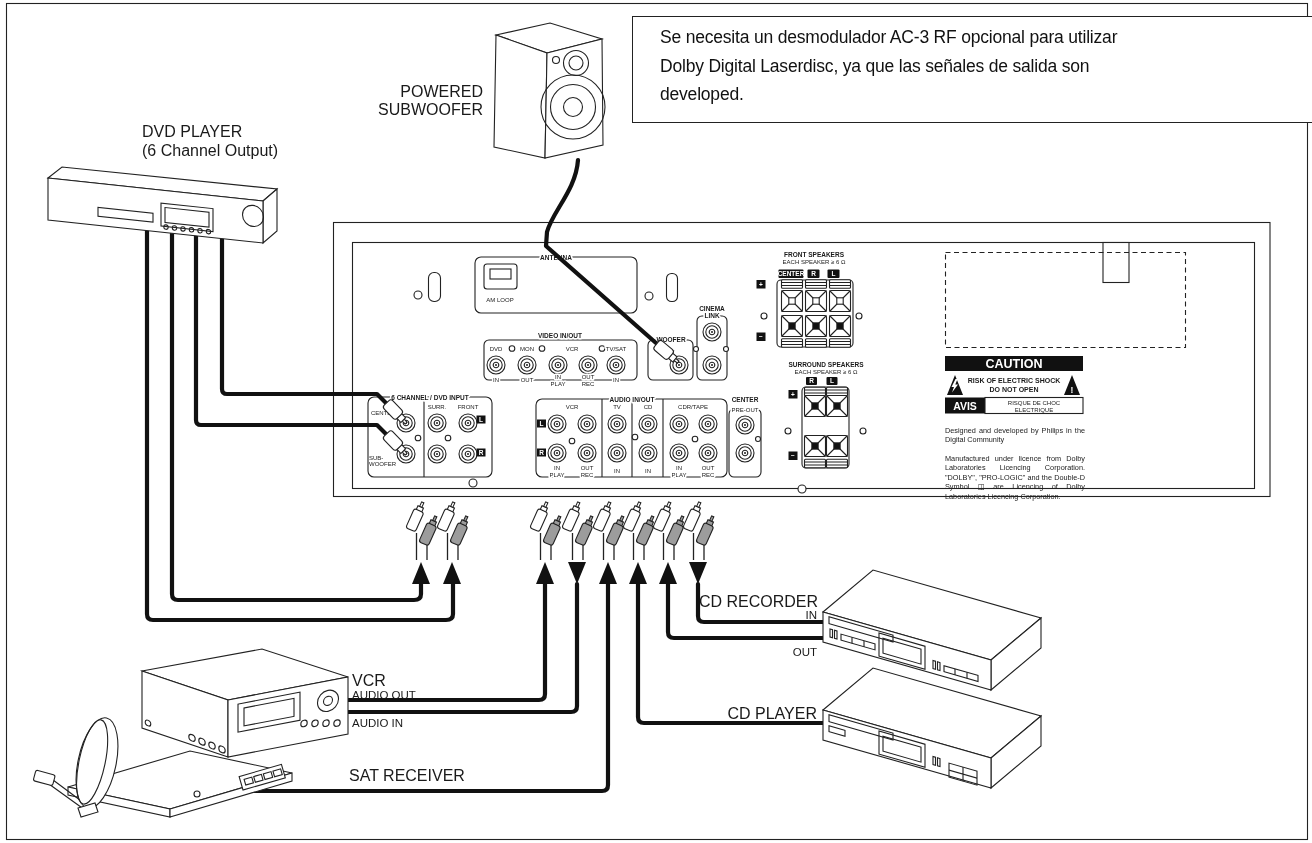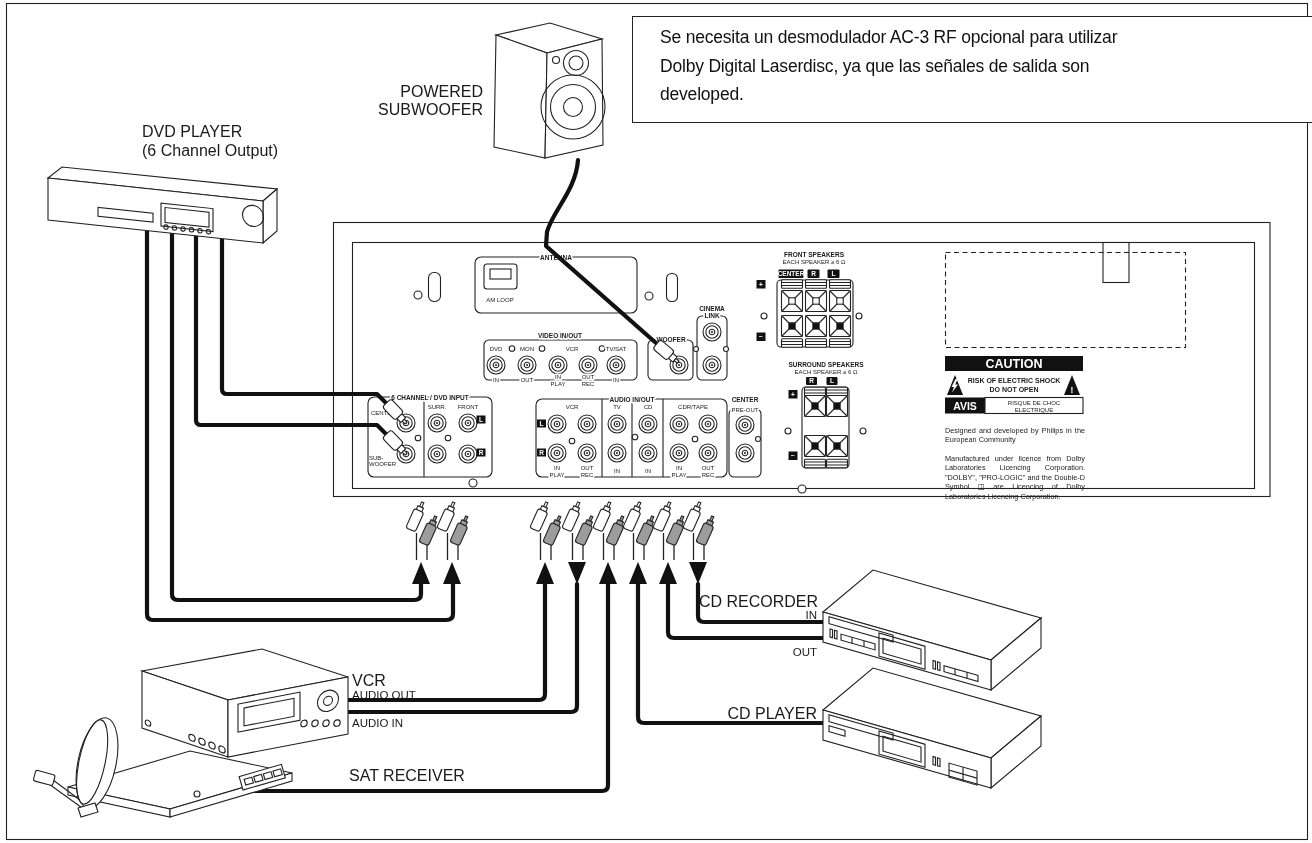--- a/index.html
+++ b/index.html
@@ -449,21 +449,21 @@
 <div class="notebox">
   <div>
         <div>Se necesita un desmodulador AC-3 RF opcional para utilizar</div>
         <div>Dolby Digital Laserdisc, ya que las señales de salida son</div>
         <div>developed.</div>
       </div>
 </div>
 
 <div class="jpara p1">
       <div>Designed and developed by Philips in the</div>
-      <div>European Community</div>
+      <div>Digital Community</div>
     </div>
 <div class="jpara p2">
       <div>Manufactured under licence from Dolby</div>
       <div>Laboratories Licencing Corporation.</div>
       <div>"DOLBY", "PRO-LOGIC" and the Double-D</div>
       <div>Symbol ◫ are Licencing of Dolby</div>
       <div>Laboratories Licencing Corporation.</div>
     </div>
 
 </div>

